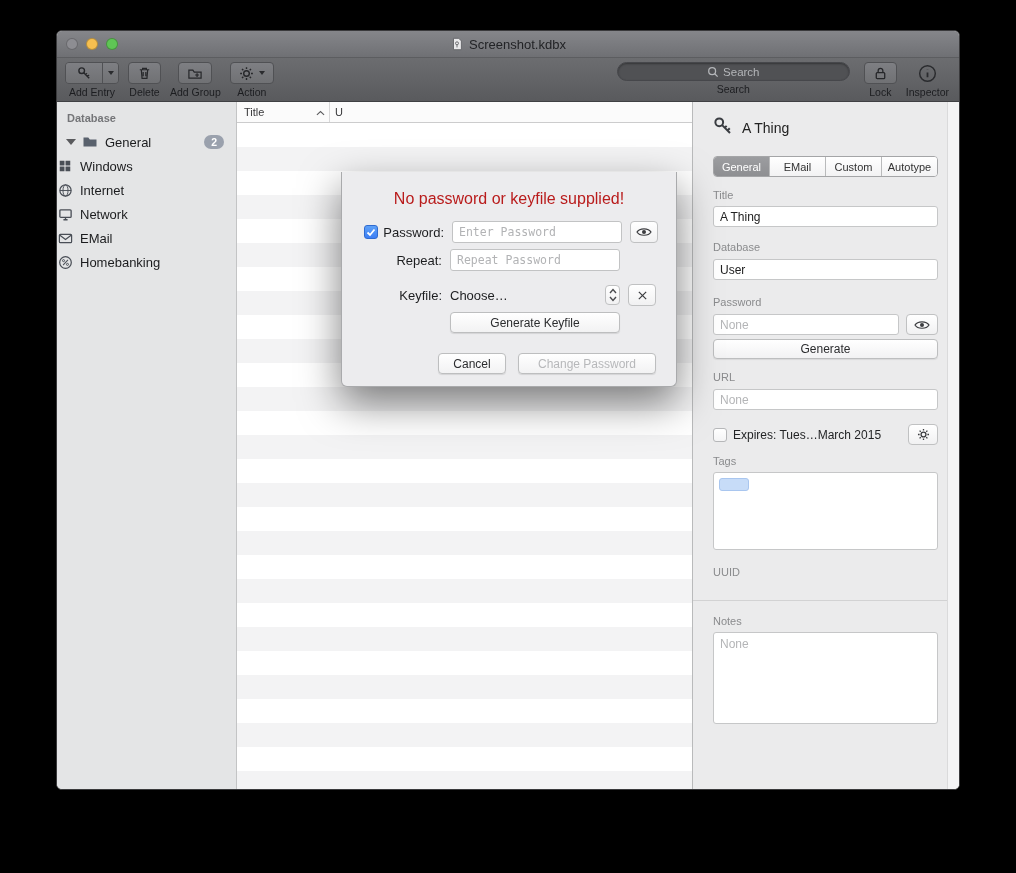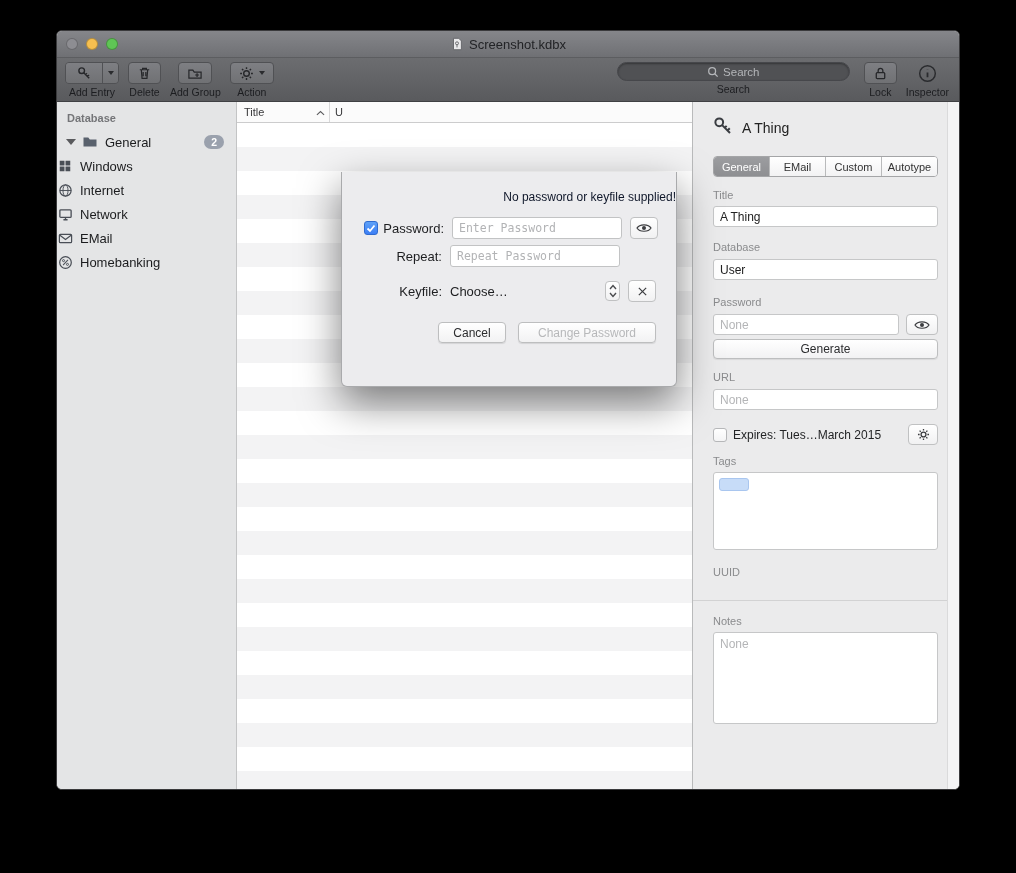--- a/index.html
+++ b/index.html
@@ -99,21 +99,21 @@
   .divider{height:1px;background:#d2d2d3;margin:22px -21px 0 -20px;}
   .notesbox{margin-top:5px;width:100%;height:92px;border:1px solid #c6c7c8;border-radius:3px;background:#fff;
             box-sizing:border-box;font-size:12px;color:#222;padding:4px 6px;resize:none;outline:none;
             font-family:"Liberation Sans",sans-serif;}
   .notesbox::placeholder{color:#b4b5b7;}
 
   
   .dialog{position:absolute;left:284px;top:70px;width:336px;height:215px;background:#ececee;z-index:6;
           border:1px solid #a9aaac;border-top:none;border-radius:0 0 6px 6px;box-sizing:border-box;
           box-shadow:0 16px 40px rgba(0,0,0,.5);}
-  .dlg-msg{margin-top:18px;text-align:right;font-size:12px;color:#0f172a;font-weight:500;}
+  .dlg-msg{margin-top:18px;text-align:center;font-size:16px;color:#b91c1c;font-weight:500;}
   .dlg-row{display:flex;align-items:center;padding-left:22px;}
   .dlg-label{font-size:13px;color:#1d1e20;text-align:right;}
   .dlg-label.w62{width:62px;margin-left:4px;}
   .dlg-label.w78{width:78px;}
   .dlg-field{width:170px;height:22px;margin-left:8px;border:1px solid #c2c3c4;border-radius:3px;background:#fff;
              box-sizing:border-box;font-family:"DejaVu Sans Mono",monospace;font-size:11.5px;color:#222;
              padding:0 6px;outline:none;}
   .dlg-field::placeholder{color:#b2b3b5;}
   .dlg-mini{width:28px;height:22px;margin-left:8px;border:1px solid #c0c1c2;border-radius:4px;
             background:linear-gradient(#ffffff,#f1f1f2);display:flex;align-items:center;justify-content:center;
@@ -441,20 +441,23 @@
           </div>
           <div class="dlg-mini">
             <span style="display:flex;">
               <svg width="11" height="11" viewBox="0 0 12 12">
                   <path d="M2 2l8 8M10 2l-8 8" stroke="currentColor" stroke-width="1.3"></path>
                 </svg>
             </span>
           </div>
         </div>
 
+        <div class="dlg-row" style="margin-top:6px;">
+          <div class="dlg-btn" style="margin-left:86px;width:170px;">Generate Keyfile</div>
+        </div>
 
         <div class="dlg-buttons">
           <div class="dlg-btn" style="width:68px;">Cancel</div>
           <div class="dlg-btn disabled" style="width:138px;">Change Password</div>
         </div>
       </div>
 
     </div>
   </div>
 </div>

